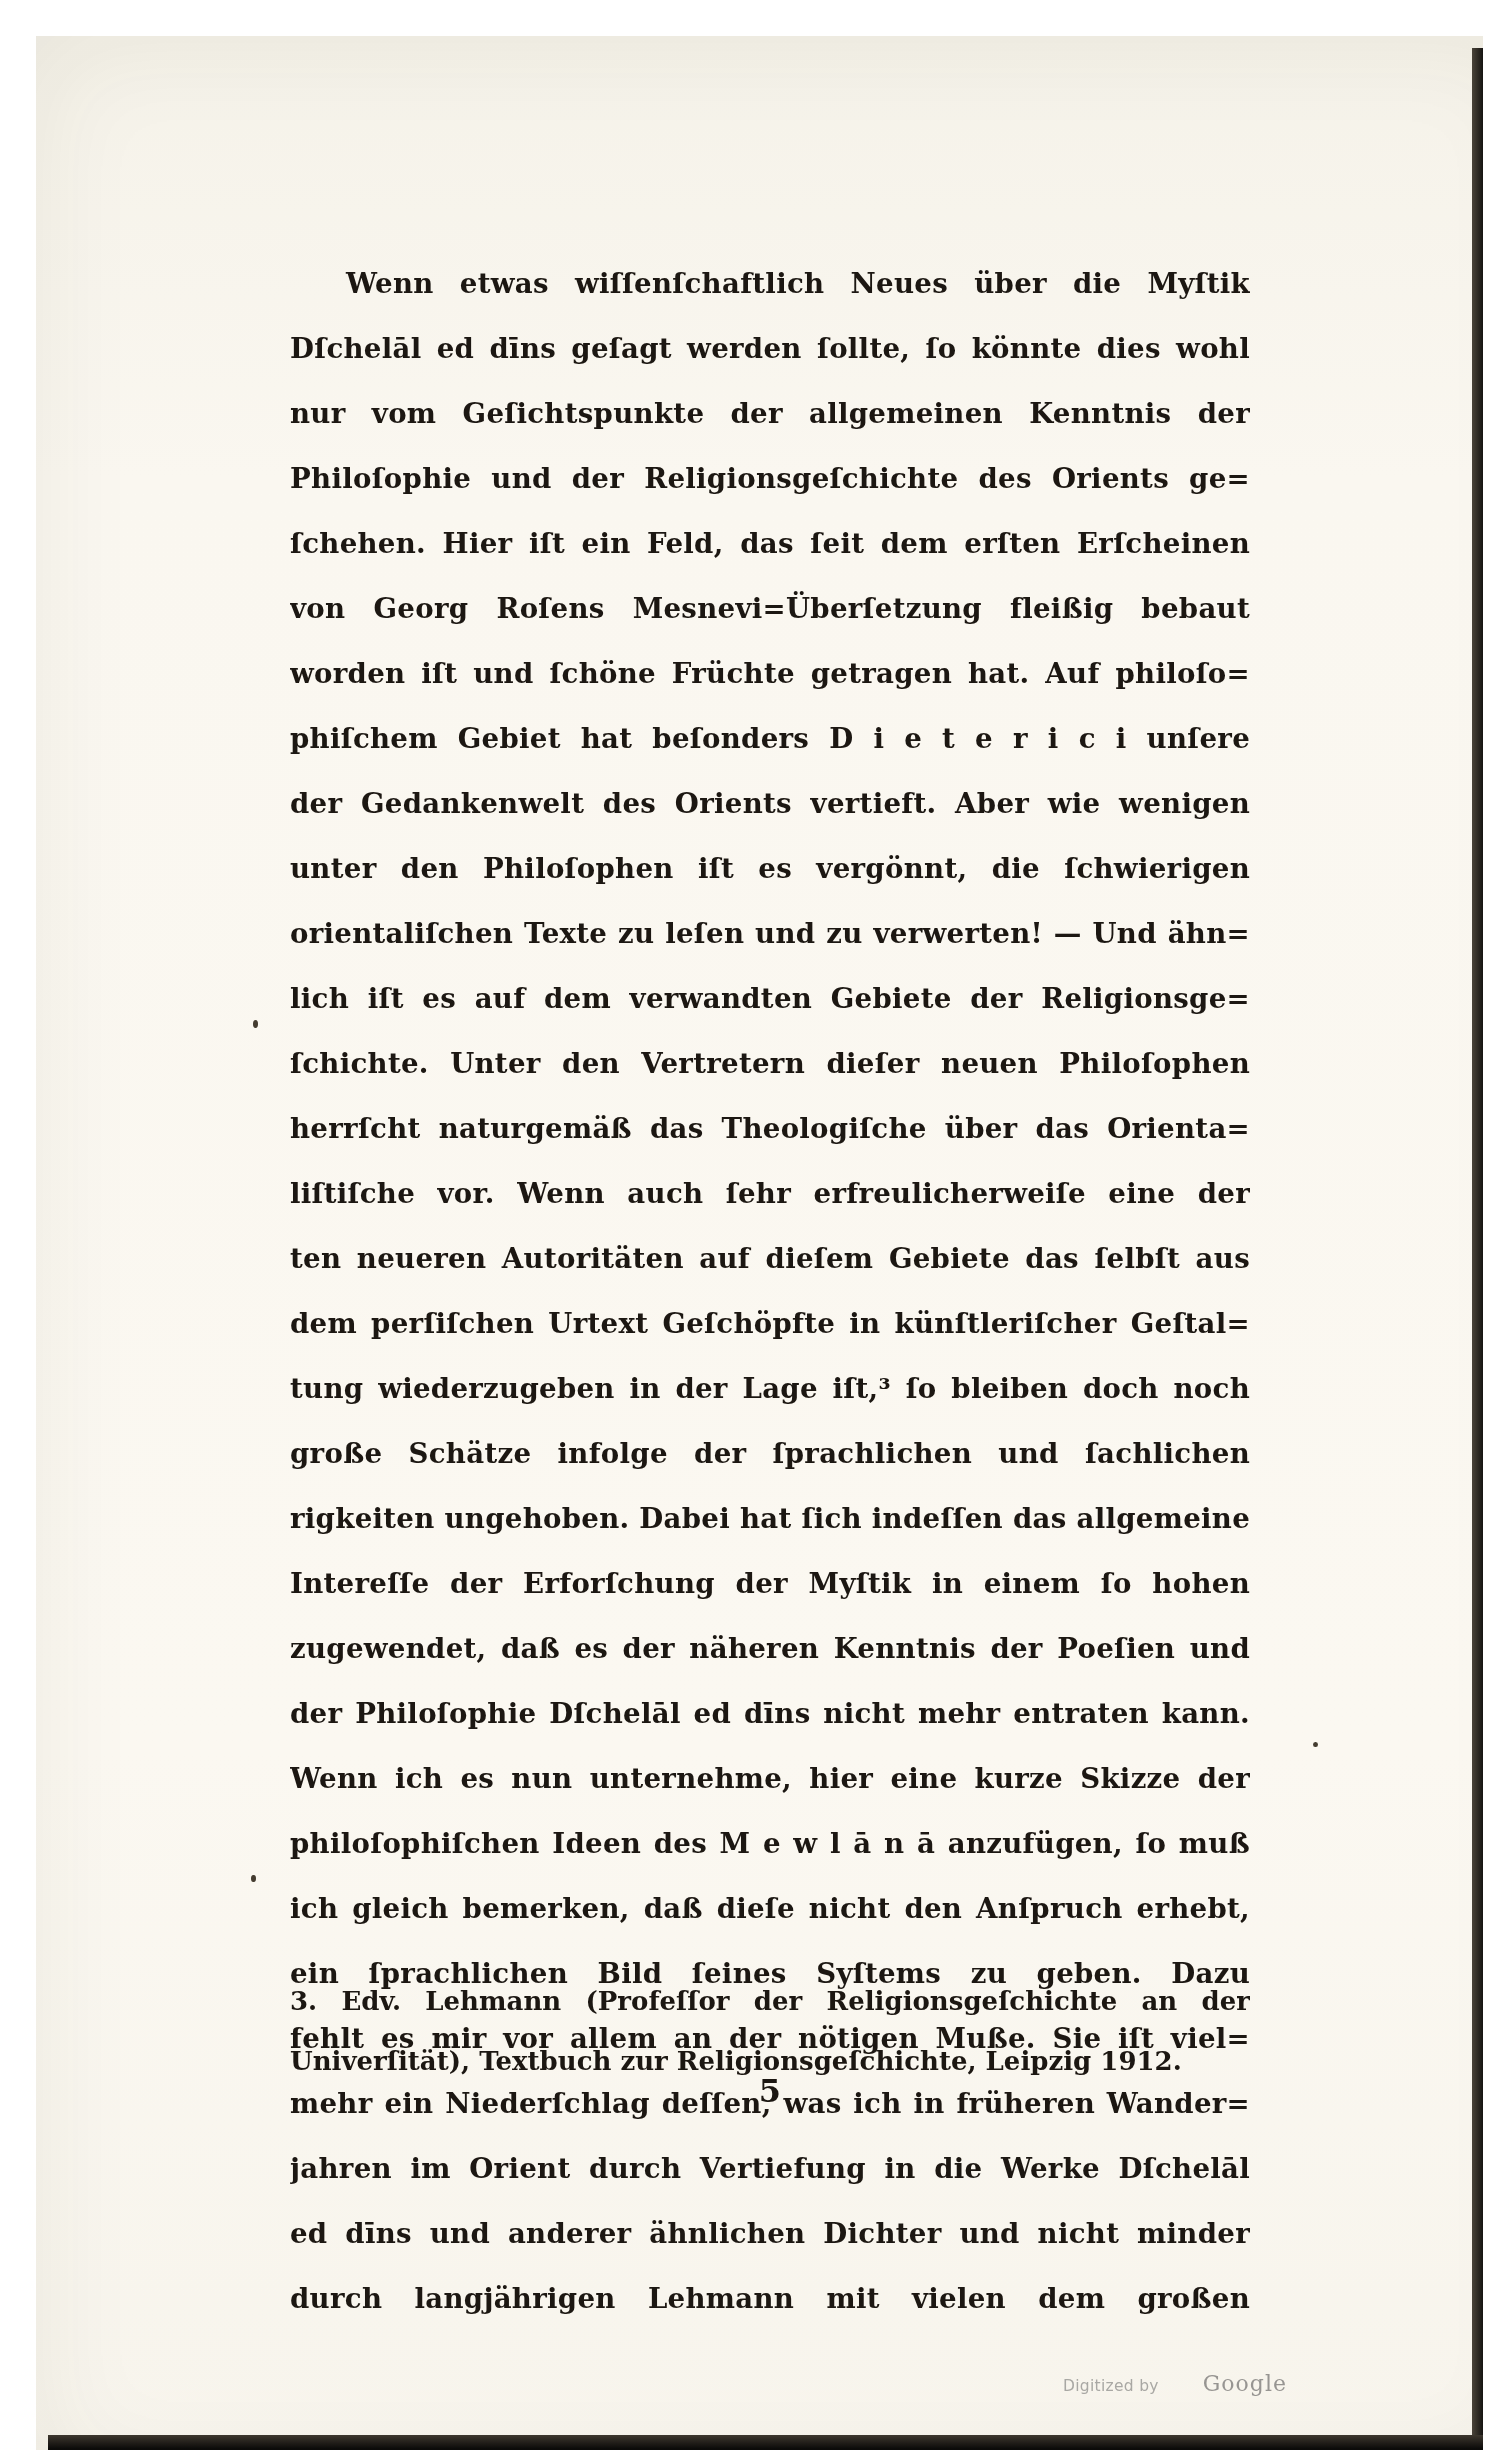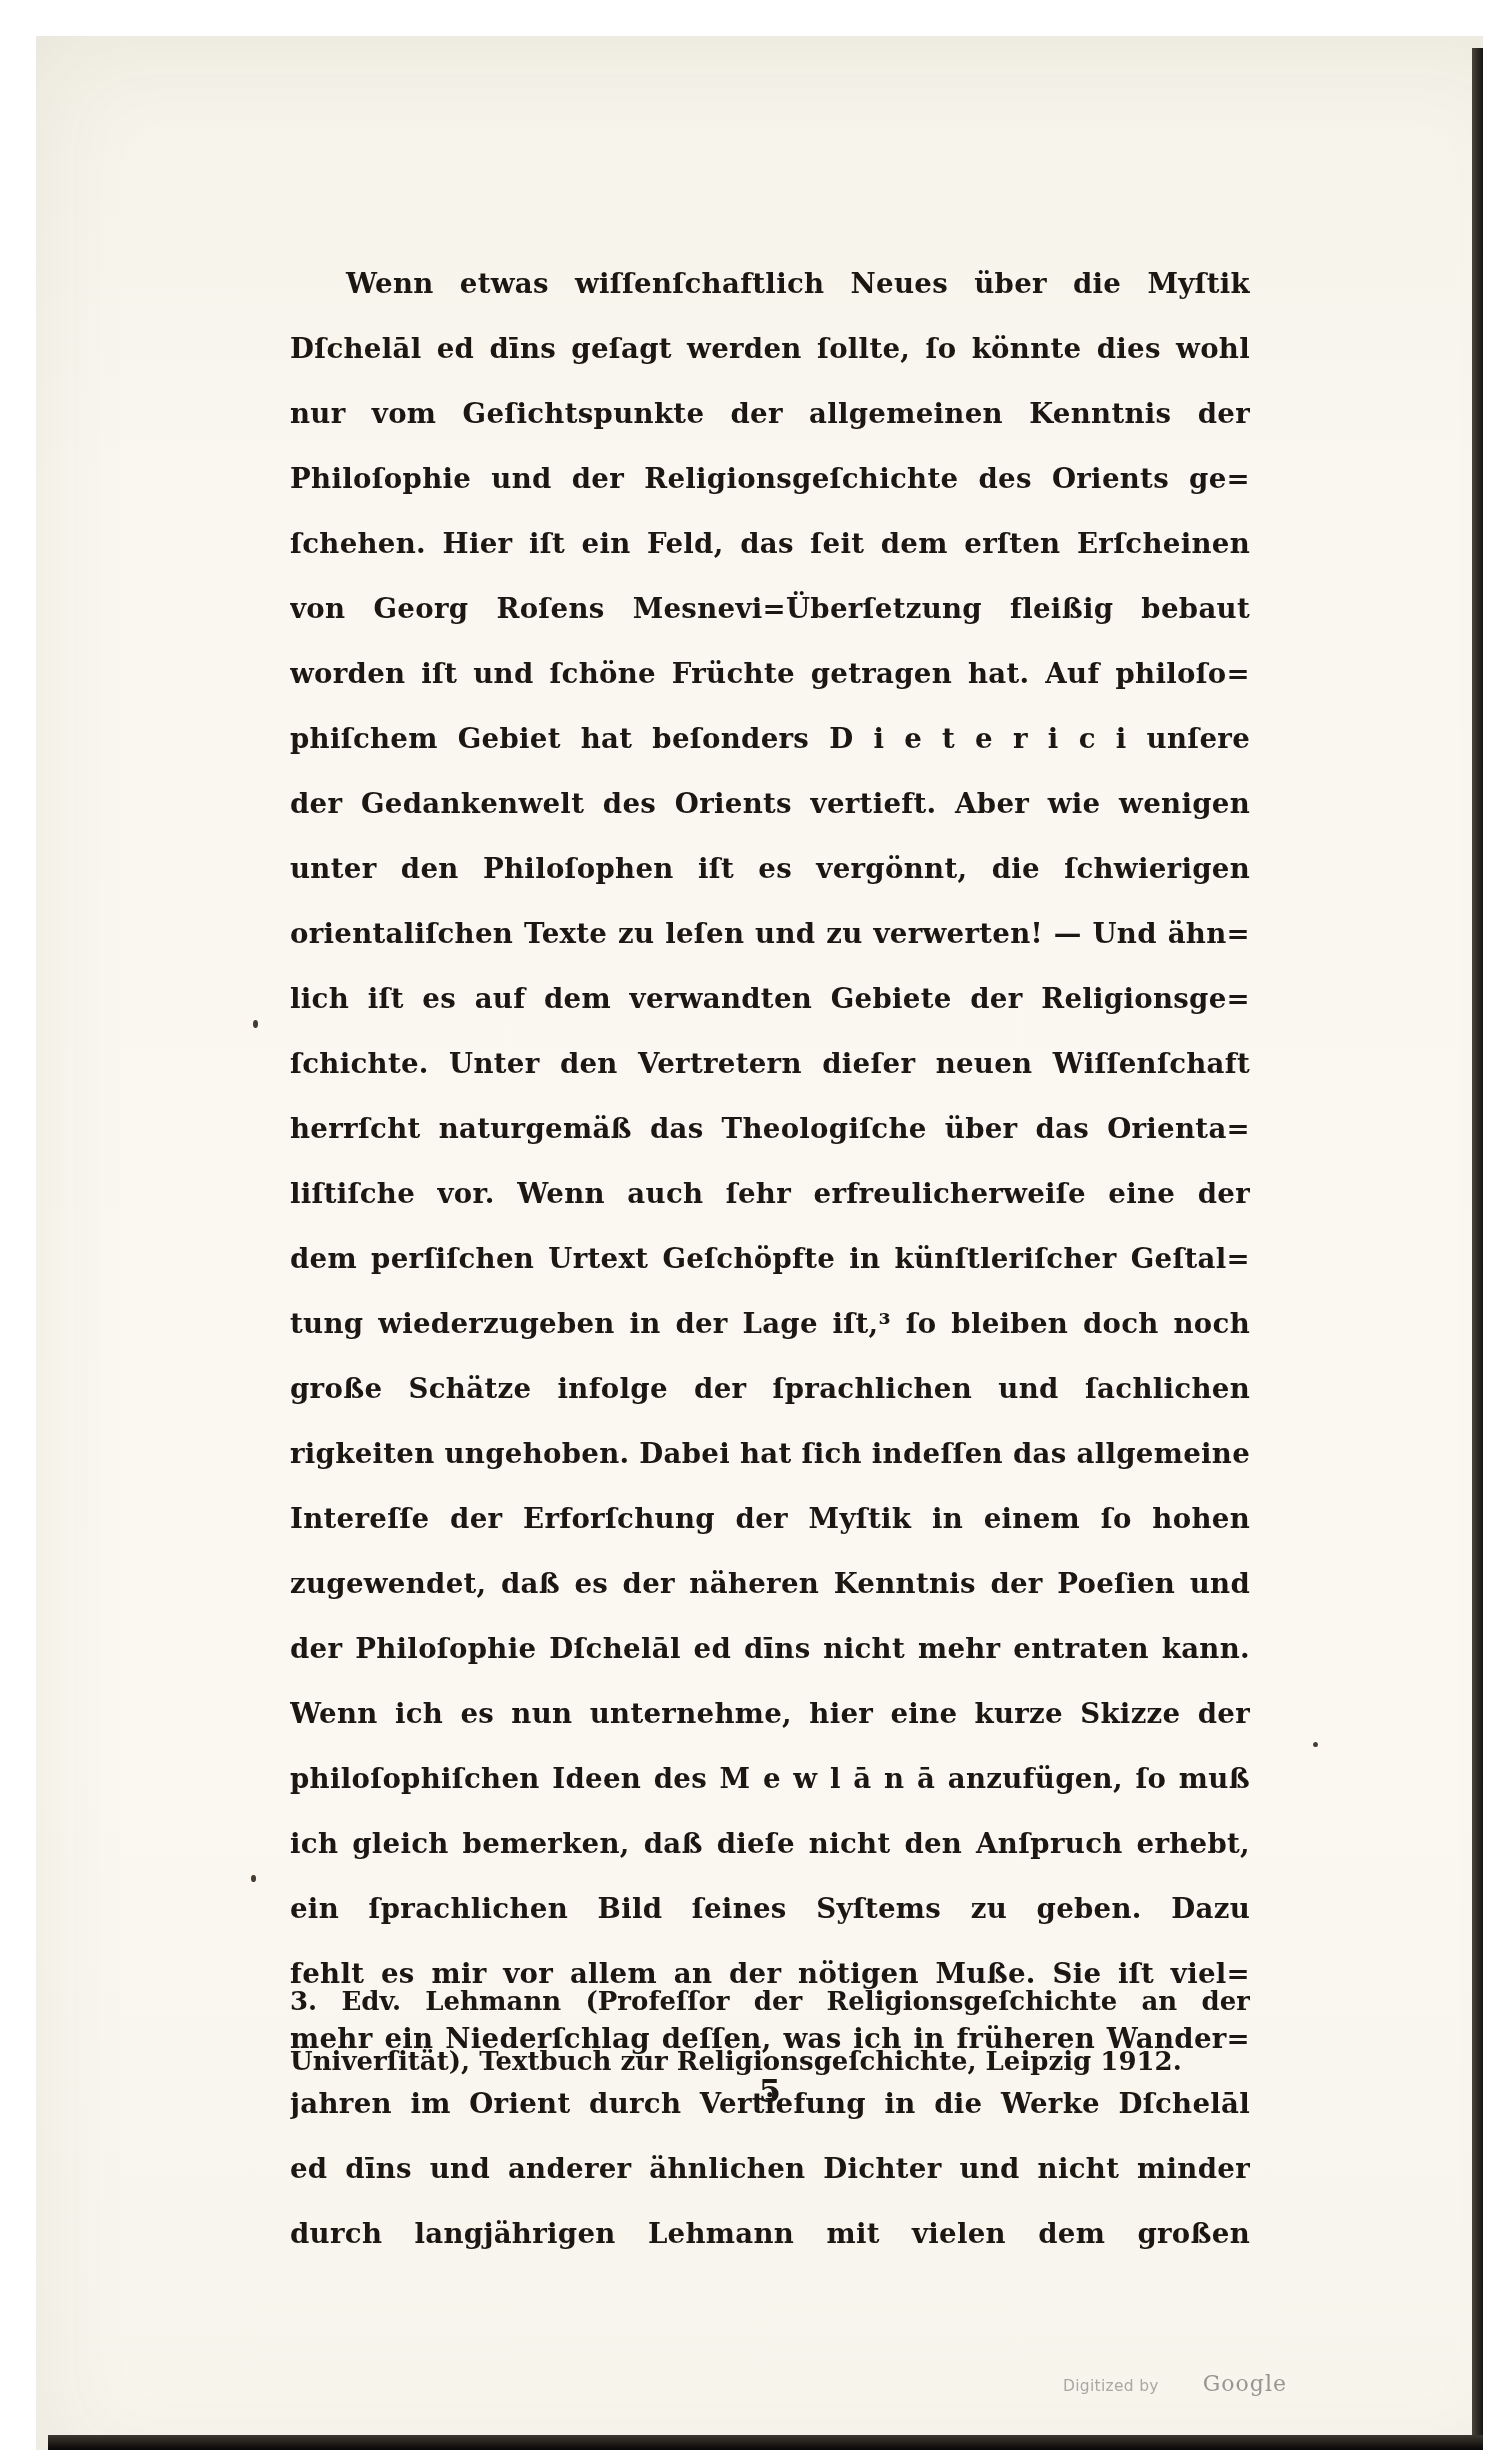--- a/index.html
+++ b/index.html
@@ -125,23 +125,24 @@
       <div class="line">nur vom Geſichtspunkte der allgemeinen Kenntnis der</div>
       <div class="line">Philoſophie und der Religionsgeſchichte des Orients ge=</div>
       <div class="line">ſchehen. Hier iſt ein Feld, das ſeit dem erſten Erſcheinen</div>
       <div class="line">von Georg Roſens Mesnevi=Überſetzung fleißig bebaut</div>
       <div class="line">worden iſt und ſchöne Früchte getragen hat. Auf philoſo=</div>
       <div class="line">phiſchem Gebiet hat beſonders D i e t e r i c i unſere Kenntnis</div>
       <div class="line">der Gedankenwelt des Orients vertieft. Aber wie wenigen</div>
       <div class="line">unter den Philoſophen iſt es vergönnt, die ſchwierigen</div>
       <div class="line">orientaliſchen Texte zu leſen und zu verwerten! — Und ähn=</div>
       <div class="line">lich iſt es auf dem verwandten Gebiete der Religionsge=</div>
-      <div class="line">ſchichte. Unter den Vertretern dieſer neuen Wiſſenſchaft</div>
+      <div class="line">ſchichte. Unter den Vertretern dieſer neuen Philoſophen</div>
       <div class="line">herrſcht naturgemäß das Theologiſche über das Orienta=</div>
       <div class="line">liſtiſche vor. Wenn auch ſehr erfreulicherweiſe eine der größ=</div>
+      <div class="line">ten neueren Autoritäten auf dieſem Gebiete das ſelbſt aus</div>
       <div class="line">dem perſiſchen Urtext Geſchöpfte in künſtleriſcher Geſtal=</div>
       <div class="line">tung wiederzugeben in der Lage iſt,³ ſo bleiben doch noch</div>
       <div class="line">große Schätze infolge der ſprachlichen und ſachlichen Schwie=</div>
       <div class="line">rigkeiten ungehoben. Dabei hat ſich indeſſen das allgemeine</div>
       <div class="line">Intereſſe der Erforſchung der Myſtik in einem ſo hohen Maße</div>
       <div class="line">zugewendet, daß es der näheren Kenntnis der Poeſien und</div>
       <div class="line">der Philoſophie Dſchelāl ed dīns nicht mehr entraten kann.</div>
       <div class="line">Wenn ich es nun unternehme, hier eine kurze Skizze der</div>
       <div class="line">philoſophiſchen Ideen des M e w l ā n ā anzufügen, ſo muß</div>
       <div class="line">ich gleich bemerken, daß dieſe nicht den Anſpruch erhebt,</div>

